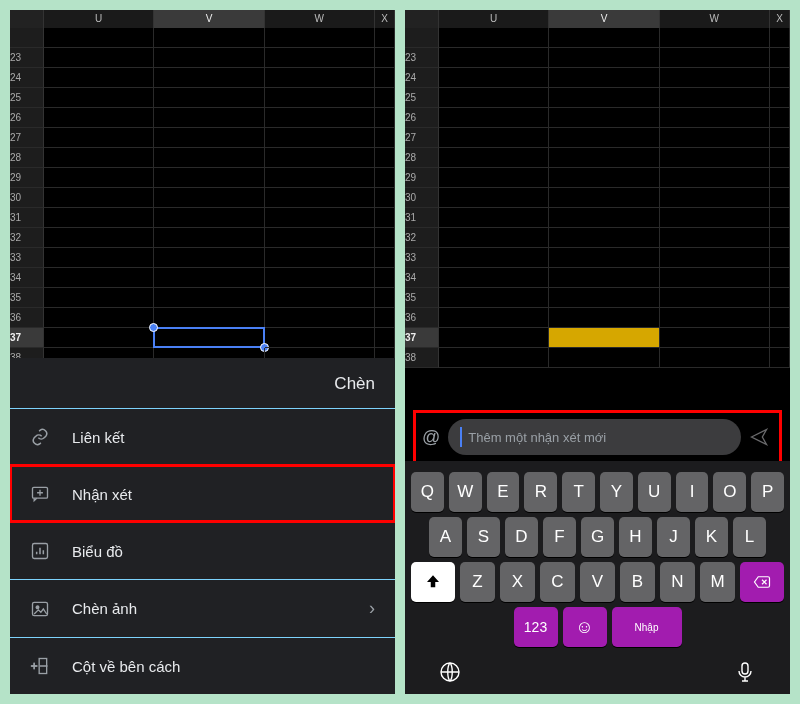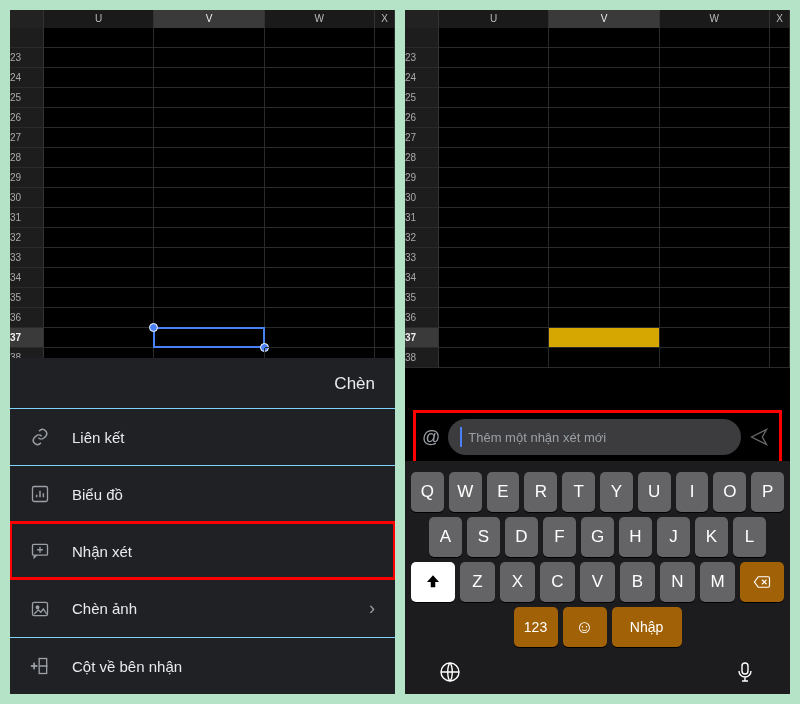--- a/index.html
+++ b/index.html
@@ -36,27 +36,27 @@
   
   .comment-wrap { position:absolute; left:8px; right:8px; display:flex; align-items:center; gap:8px; padding:6px 6px; border:3px solid #ff0000;}
   .at { color:#9aa0a6; font-size:18px; font-weight:500;}
   .comment-input { flex:1; background:#3c3c3e; border-radius:20px; height:36px; display:flex; align-items:center; padding:0 14px; color:#9aa0a6; font-size:13px; position:relative;}
   .comment-input .caret { position:absolute; left:12px; top:8px; bottom:8px; width:2px; background:#4a80f5;}
   .send { color:#6a6a6c; font-size:18px; padding-right:4px;}
   
   .kbd { position:absolute; left:0; right:0; bottom:0; background:#1c1c1e; padding:6px 3px 8px; }
   .krow { display:flex; gap:5px; margin:5px 3px; justify-content:center;}
   .key { background:#646466; color:#fff; border-radius:5px; height:40px; flex:1; display:flex; align-items:center; justify-content:center; font-size:17px; box-shadow:0 1px 0 #000;}
-  .key.dark { background:#a16207; }
+  .key.dark { background:#a21caf; }
   .key.shift { flex:0 0 44px; background:#fff; color:#000;}
   .key.bksp { flex:0 0 44px;}
   .key.num { flex:0 0 44px; font-size:14px;}
   .key.emoji { flex:0 0 44px; font-size:18px;}
   .key.space { flex:1; font-size:14px;}
-  .key.enter { flex:0 0 70px; font-size:14px;}
+  .key.enter { flex:0 0 70px; font-size:10px;}
   .kbd-bottom { display:flex; justify-content:space-between; padding:8px 30px 2px; color:#fff; font-size:22px;}
   svg { display:block; }
 </style>
 </head>
 <body>
 
 <div class="phone">
   <div class="colhdr">
     <div class="rownum"></div>
     <div class="c">U</div>
@@ -195,62 +195,62 @@
 
     <div class="sheet-item">
       <span class="icon">
         <svg width="20" height="20" viewBox="0 0 24 24">
             <path d="M10 13a5 5 0 0 0 7 0l2-2a5 5 0 0 0-7-7l-1 1M14 11a5 5 0 0 0-7 0l-2 2a5 5 0 0 0 7 7l1-1" stroke="#9aa0a6" fill="none" stroke-width="1.8"></path>
           </svg>
       </span>
       <span>Liên kết</span>
     </div>
 
-    <div class="sheet-item">
-      <span class="icon">
-        <svg width="20" height="20" viewBox="0 0 24 24">
-            <rect x="3" y="3" width="18" height="18" rx="2" stroke="#9aa0a6" fill="none" stroke-width="1.6"></rect>
-            <path d="M8 16v-3M12 16V8M16 16v-5" stroke="#9aa0a6" stroke-width="1.8"></path>
-          </svg>
-      </span>
-      <span>Biểu đồ</span>
-    </div>
-
     <div class="sheet-item highlight-red">
       <span class="icon">
         <svg width="20" height="20" viewBox="0 0 24 24">
             <rect x="3" y="4" width="18" height="13" rx="1.5" stroke="#9aa0a6" fill="none" stroke-width="1.6"></rect>
             <path d="M8 17l-3 3v-3" stroke="#9aa0a6" fill="none" stroke-width="1.6"></path>
             <path d="M12 7v7M8.5 10.5h7" stroke="#9aa0a6" stroke-width="1.6"></path>
           </svg>
       </span>
       <span>Nhận xét</span>
     </div>
 
     <div class="sheet-item">
       <span class="icon">
         <svg width="20" height="20" viewBox="0 0 24 24">
+            <rect x="3" y="3" width="18" height="18" rx="2" stroke="#9aa0a6" fill="none" stroke-width="1.6"></rect>
+            <path d="M8 16v-3M12 16V8M16 16v-5" stroke="#9aa0a6" stroke-width="1.8"></path>
+          </svg>
+      </span>
+      <span>Biểu đồ</span>
+    </div>
+
+    <div class="sheet-item">
+      <span class="icon">
+        <svg width="20" height="20" viewBox="0 0 24 24">
             <rect x="3" y="4" width="18" height="16" rx="2" stroke="#9aa0a6" fill="none" stroke-width="1.6"></rect>
             <circle cx="9" cy="10" r="1.5" fill="#9aa0a6"></circle>
             <path d="M5 18l5-5 3 3 3-4 4 6" stroke="#9aa0a6" fill="none" stroke-width="1.6"></path>
           </svg>
       </span>
       <span>Chèn ảnh</span>
       <span class="chev">›</span>
     </div>
 
     <div class="sheet-item">
       <span class="icon">
         <svg width="20" height="20" viewBox="0 0 24 24">
             <rect x="11" y="3" width="9" height="18" stroke="#9aa0a6" fill="none" stroke-width="1.6"></rect>
             <path d="M11 12h9M4 8v8M0.5 12h7" stroke="#9aa0a6" stroke-width="1.6" transform="translate(1,0)"></path>
             <path d="M5 8v8M1 12h8" stroke="#9aa0a6" stroke-width="1.6"></path>
           </svg>
       </span>
-      <span>Cột về bên nhận</span>
+      <span>Cột về bên cách</span>
     </div>
   </div>
 </div>
 
 <div class="phone">
   <div class="colhdr">
     <div class="rownum"></div>
     <div class="c">U</div>
     <div class="c sel">V</div>
     <div class="c">W</div>

